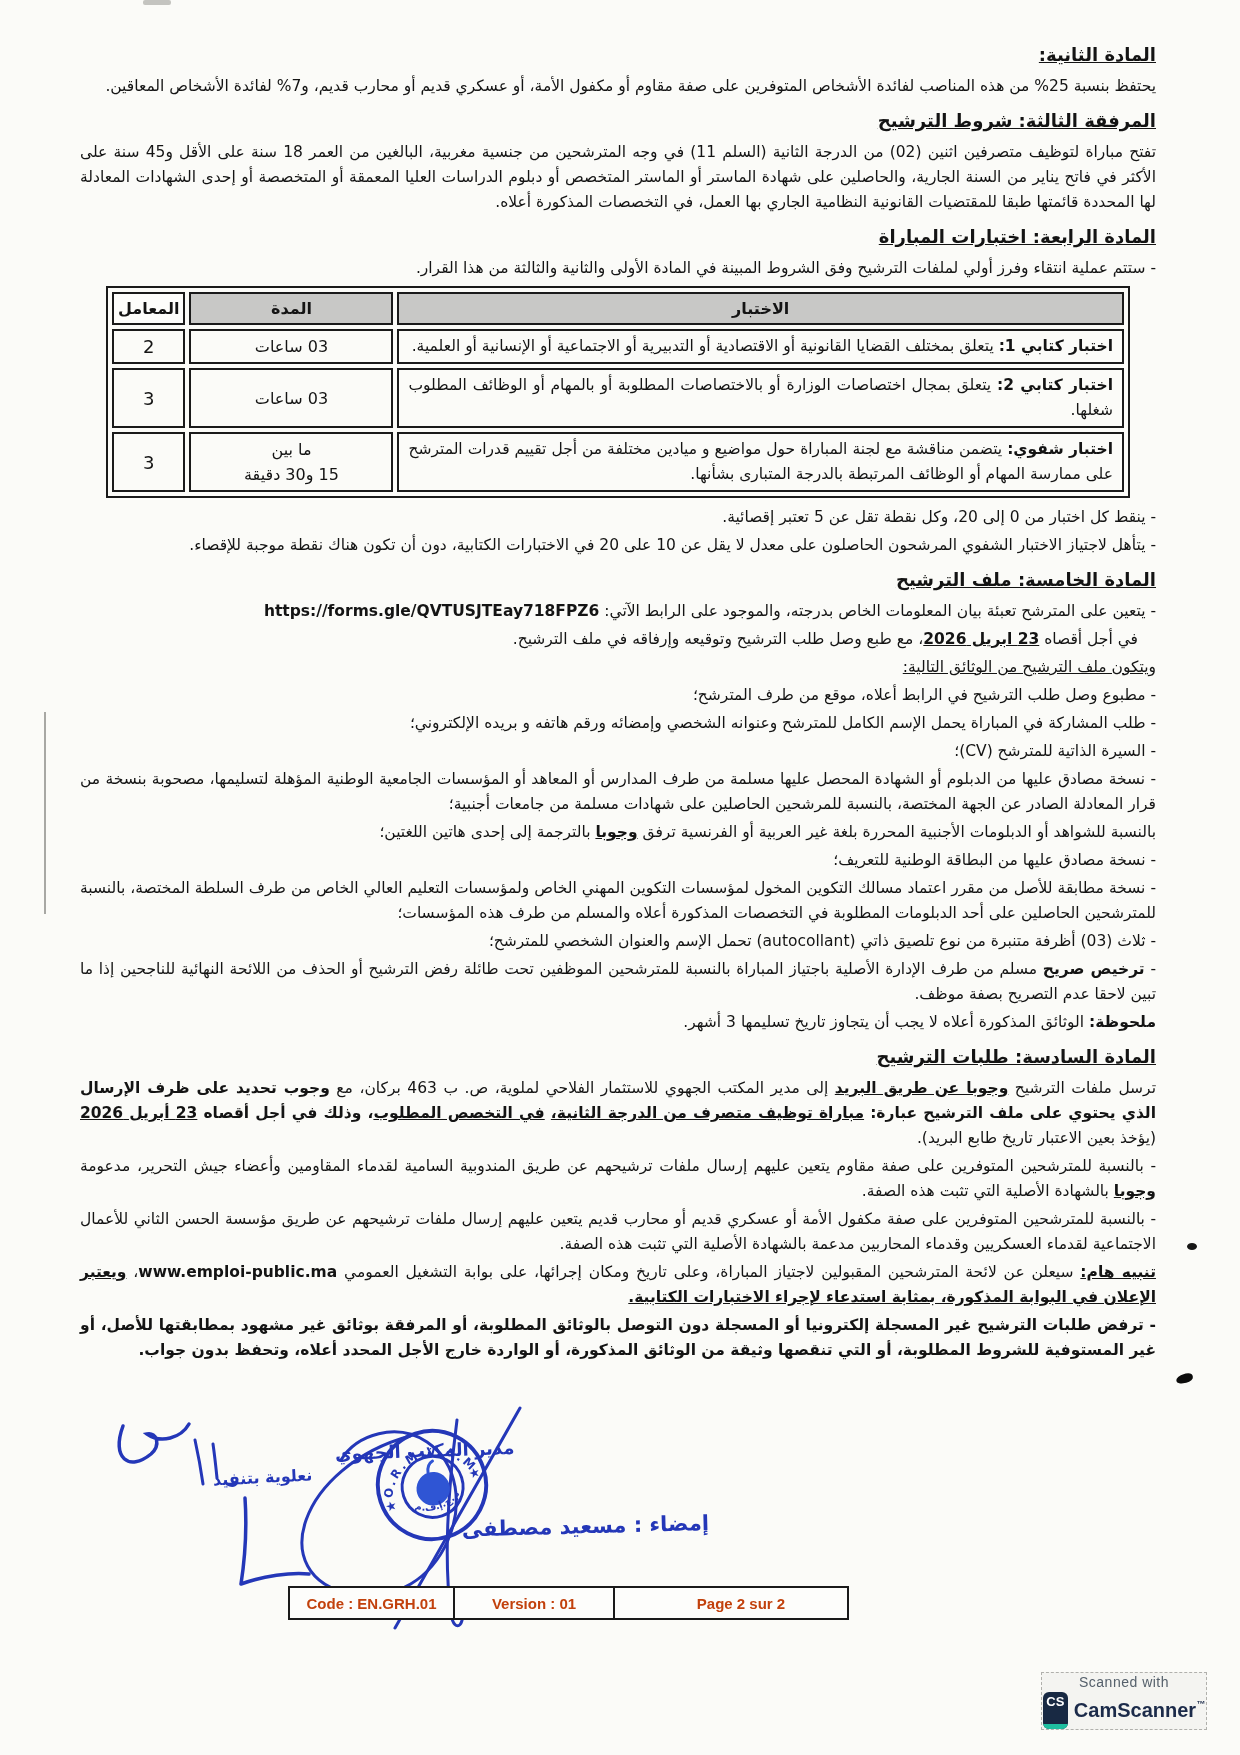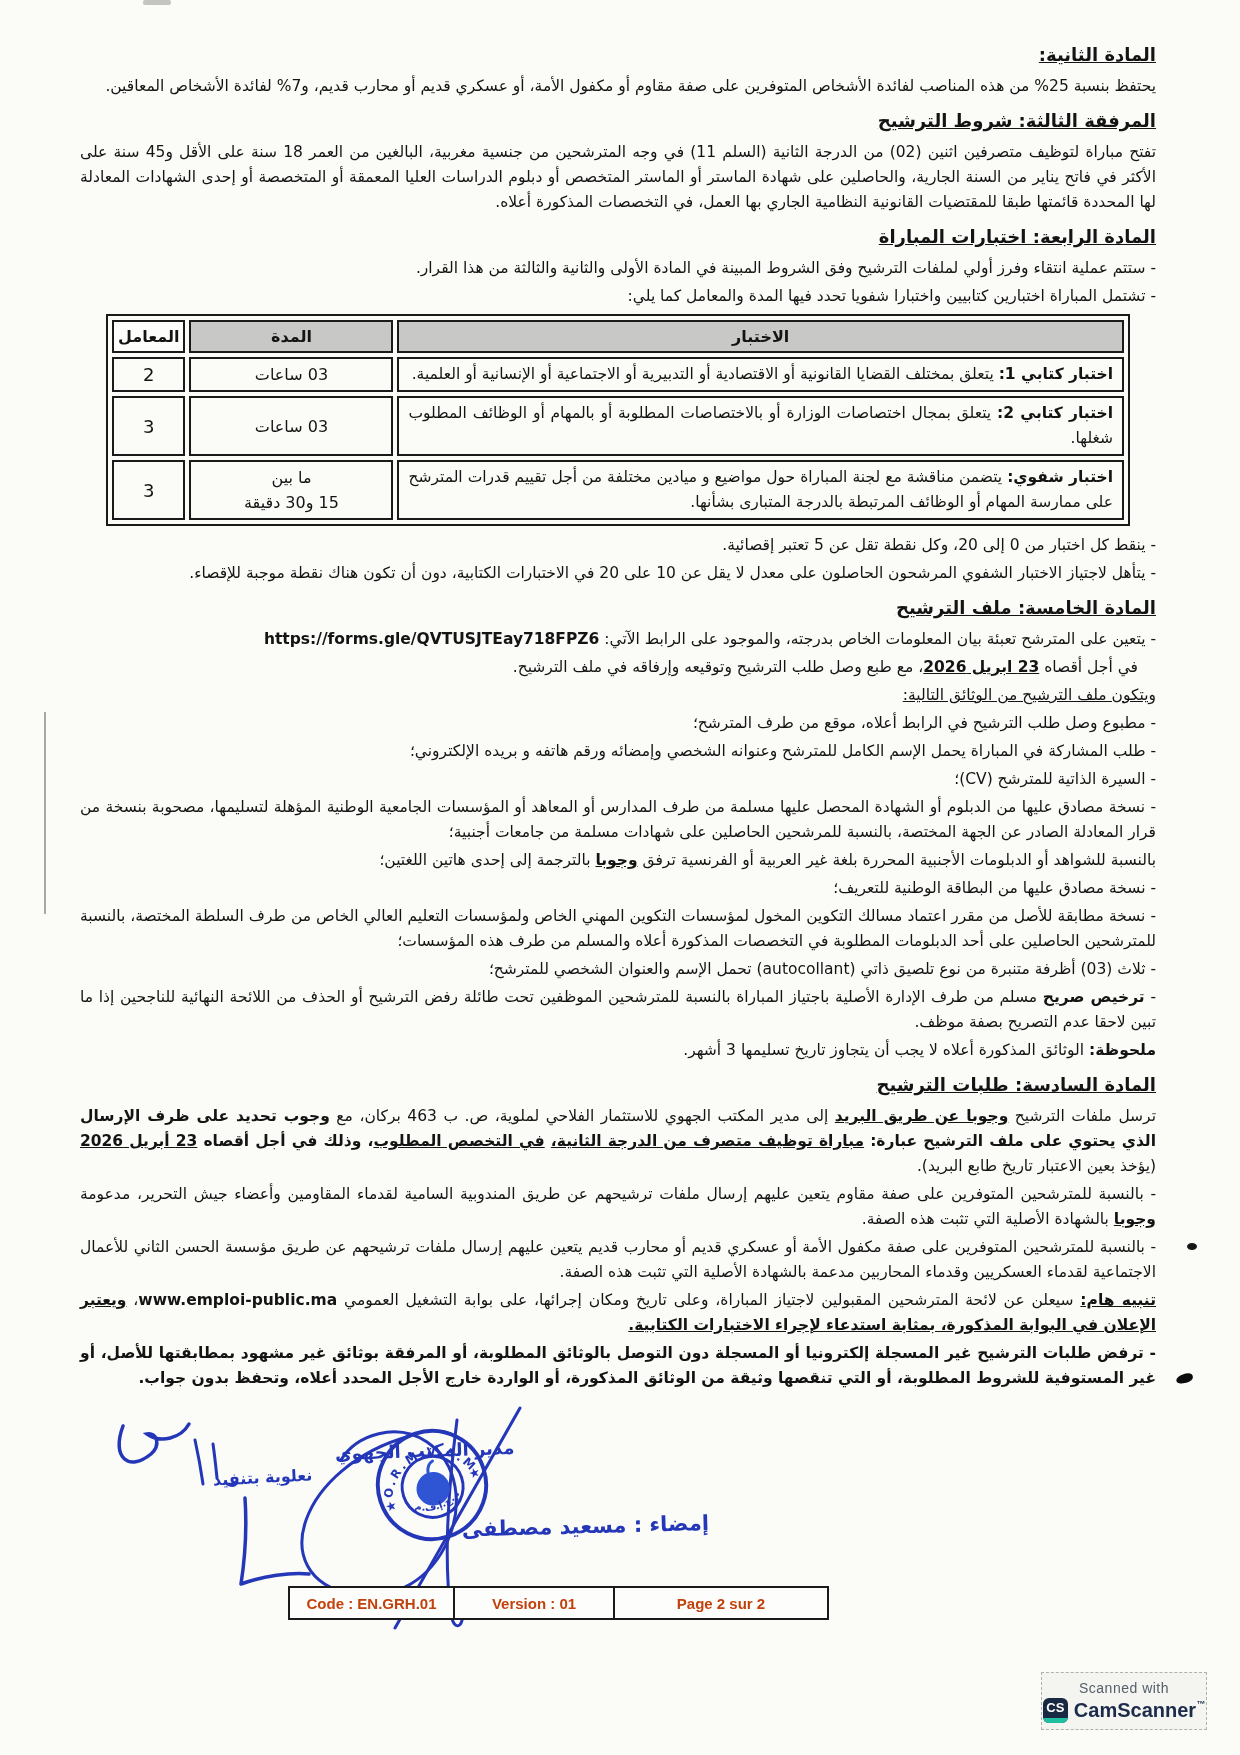--- a/index.html
+++ b/index.html
@@ -62,32 +62,32 @@
     font-family:Liberation Sans, sans-serif;
     font-weight:700;font-size:15px;color:#c2410c;
   }
   .footer-table .cell{
     display:flex;align-items:center;justify-content:center;
     border-right:2px solid #1a1a1a;height:100%;
   }
   .footer-table .cell:last-child{border-right:none;}
   .cell-code{width:163px;}
   .cell-version{width:158px;}
-  .cell-page{width:212px;}
+  .cell-page{width:212px;margin-left:20px;}
   
   .cs-badge{
     position:absolute;left:1041px;top:1672px;width:166px;height:58px;
     background:#f4f4f1;border:1px dashed #b0b0ac;box-sizing:border-box;
     display:flex;flex-direction:column;align-items:center;justify-content:center;gap:2px;
     font-family:"Liberation Sans","DejaVu Sans",sans-serif;
   }
   .cs-line1{font-size:14px;color:#55606b;letter-spacing:.5px;}
   .cs-row{display:flex;align-items:center;gap:6px;}
   .cs-logo{
-    width:25px;height:25px;border-radius:6px;background:#182943;position:relative;overflow:hidden;
+    width:25px;height:37px;border-radius:6px;background:#182943;position:relative;overflow:hidden;
     display:flex;align-items:flex-start;justify-content:center;
   }
   .cs-logo .cs-letters{color:#fff;font-weight:700;font-size:13px;line-height:19px;}
   .cs-logo::after{content:"";position:absolute;left:0;right:0;bottom:0;height:5px;background:#1fbfa0;}
   .cs-name{font-size:20px;font-weight:700;color:#1c2b4a;}
   .cs-tm{font-size:9px;color:#1c2b4a;vertical-align:top;}
 </style>
 </head>
 <body>
 
@@ -99,21 +99,20 @@
 <div class="content">
 
   <div class="sec-title">المادة الثانية:</div>
   <p><span>يحتفظ بنسبة 25% من هذه المناصب لفائدة الأشخاص المتوفرين على صفة مقاوم أو مكفول الأمة، أو عسكري قديم أو محارب قديم، و7% لفائدة الأشخاص المعاقين.</span></p>
 
   <div class="sec-title">المرفقة الثالثة: شروط الترشيح</div>
   <p><span>تفتح مباراة لتوظيف متصرفين اثنين (02) من الدرجة الثانية (السلم 11) في وجه المترشحين من جنسية مغربية، البالغين من العمر 18 سنة على الأقل و45 سنة على الأكثر في فاتح يناير من السنة الجارية، والحاصلين على شهادة الماستر أو الماستر المتخصص أو دبلوم الدراسات العليا المعمقة أو المتخصصة أو إحدى الشهادات المعادلة لها المحددة قائمتها طبقا للمقتضيات القانونية النظامية الجاري بها العمل، في التخصصات المذكورة أعلاه.</span></p>
 
   <div class="sec-title">المادة الرابعة: اختبارات المباراة</div>
   <p class="tight"><span>- ستتم عملية انتقاء وفرز أولي لملفات الترشيح وفق الشروط المبينة في المادة الأولى والثانية والثالثة من هذا القرار.</span></p>
-  <p class="tight"><span>- تشتمل المباراة اختبارين كتابيين واختبارا شفويا تحدد فيها المدة والمعامل كما يلي:</span></p>
 
   <table class="exams">
     <thead>
       <tr>
         <th>الاختبار</th>
         <th class="dur-h">المدة</th>
         <th class="coef-h">المعامل</th>
       </tr>
     </thead>
     <tbody>

